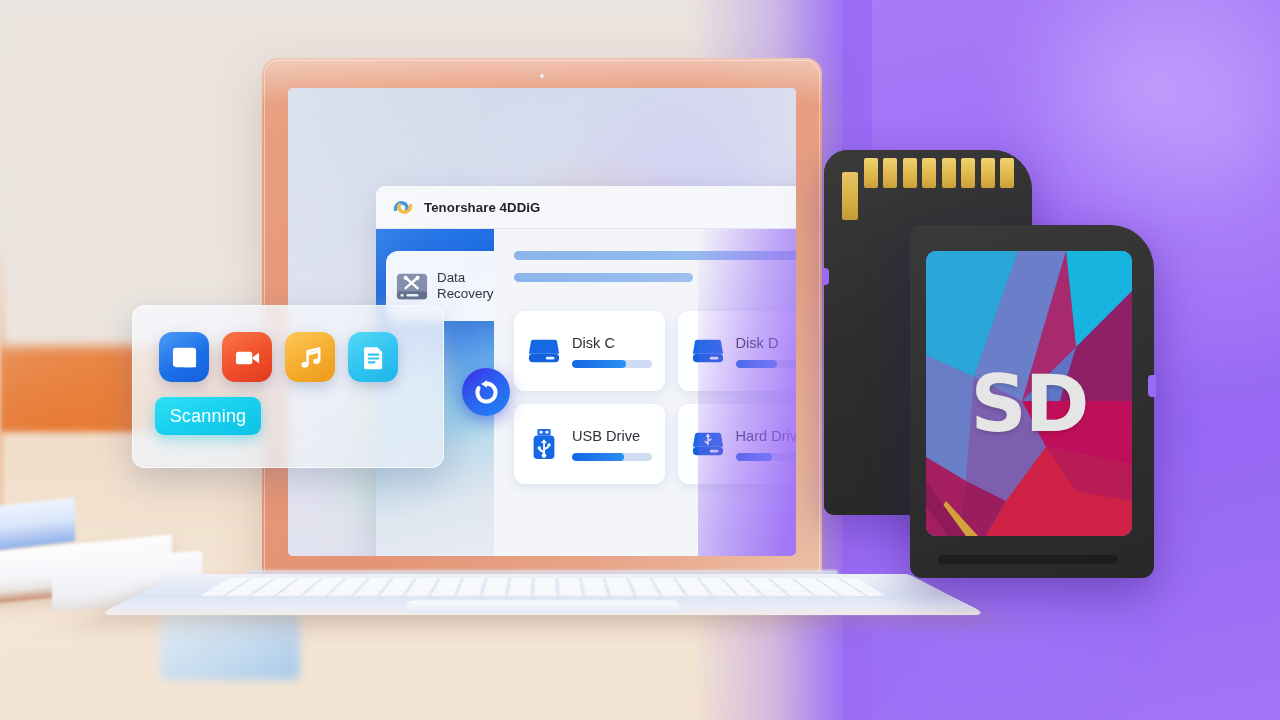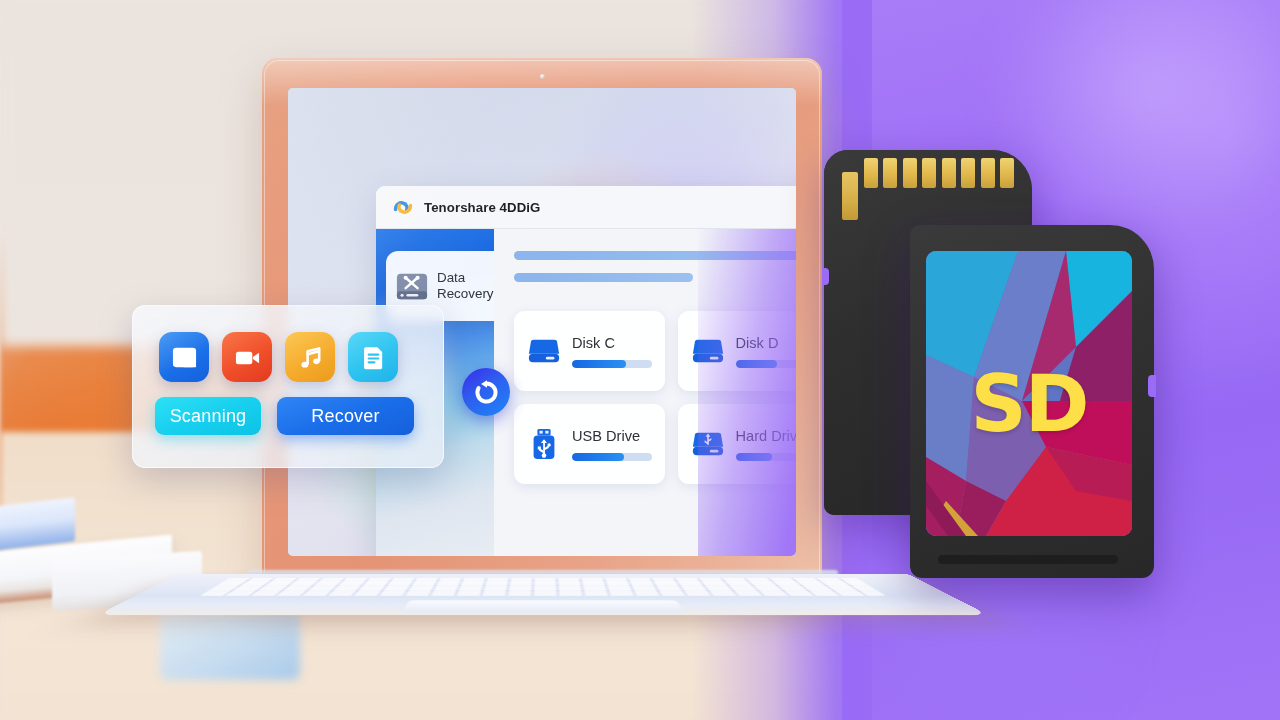--- a/index.html
+++ b/index.html
@@ -279,21 +279,21 @@
     background:#5c6fc0;
   }
   .sd-bottom-bar {
     position:absolute; left:28px; bottom:14px; width:180px; height:9px;
     background:#1e1e1e; border-radius:5px;
   }
   .sd-notch-r { position:absolute; right:-2px; top:150px; width:8px; height:22px;
     background:#9a6bf5; border-radius:4px 0 0 4px; }
   .sd-lbl {
     position:absolute; left:0; right:0; top:40%; text-align:center;
-    font-size:78px; font-weight:bold; color:#fde047;
+    font-size:78px; font-weight:bold; color:#e5e5e5;
     letter-spacing:-2px; line-height:1;
     font-family:"DejaVu Sans", sans-serif;
     text-shadow:0 2px 4px rgba(0,0,0,.18);
   }
 
   
   .glass {
     position:absolute; left:132px; top:305px; width:312px; height:163px;
     background:linear-gradient(150deg,rgba(246,248,252,.86) 0%,rgba(238,242,249,.8) 55%,rgba(232,237,246,.78) 100%);
     border-radius:13px;
@@ -570,17 +570,16 @@
             <line x1="9" y1="11" x2="19" y2="11"></line>
             <line x1="9" y1="15" x2="19" y2="15"></line>
             <line x1="9" y1="19" x2="15" y2="19"></line>
           </g>
         </svg>
       </div>
     </div>
 
     <div class="actions">
       <div class="btn scan">Scanning</div>
-      <div class="btn recover">Recover</div>
     </div>
   </div>
 
 </div>
 
 </body></html>

